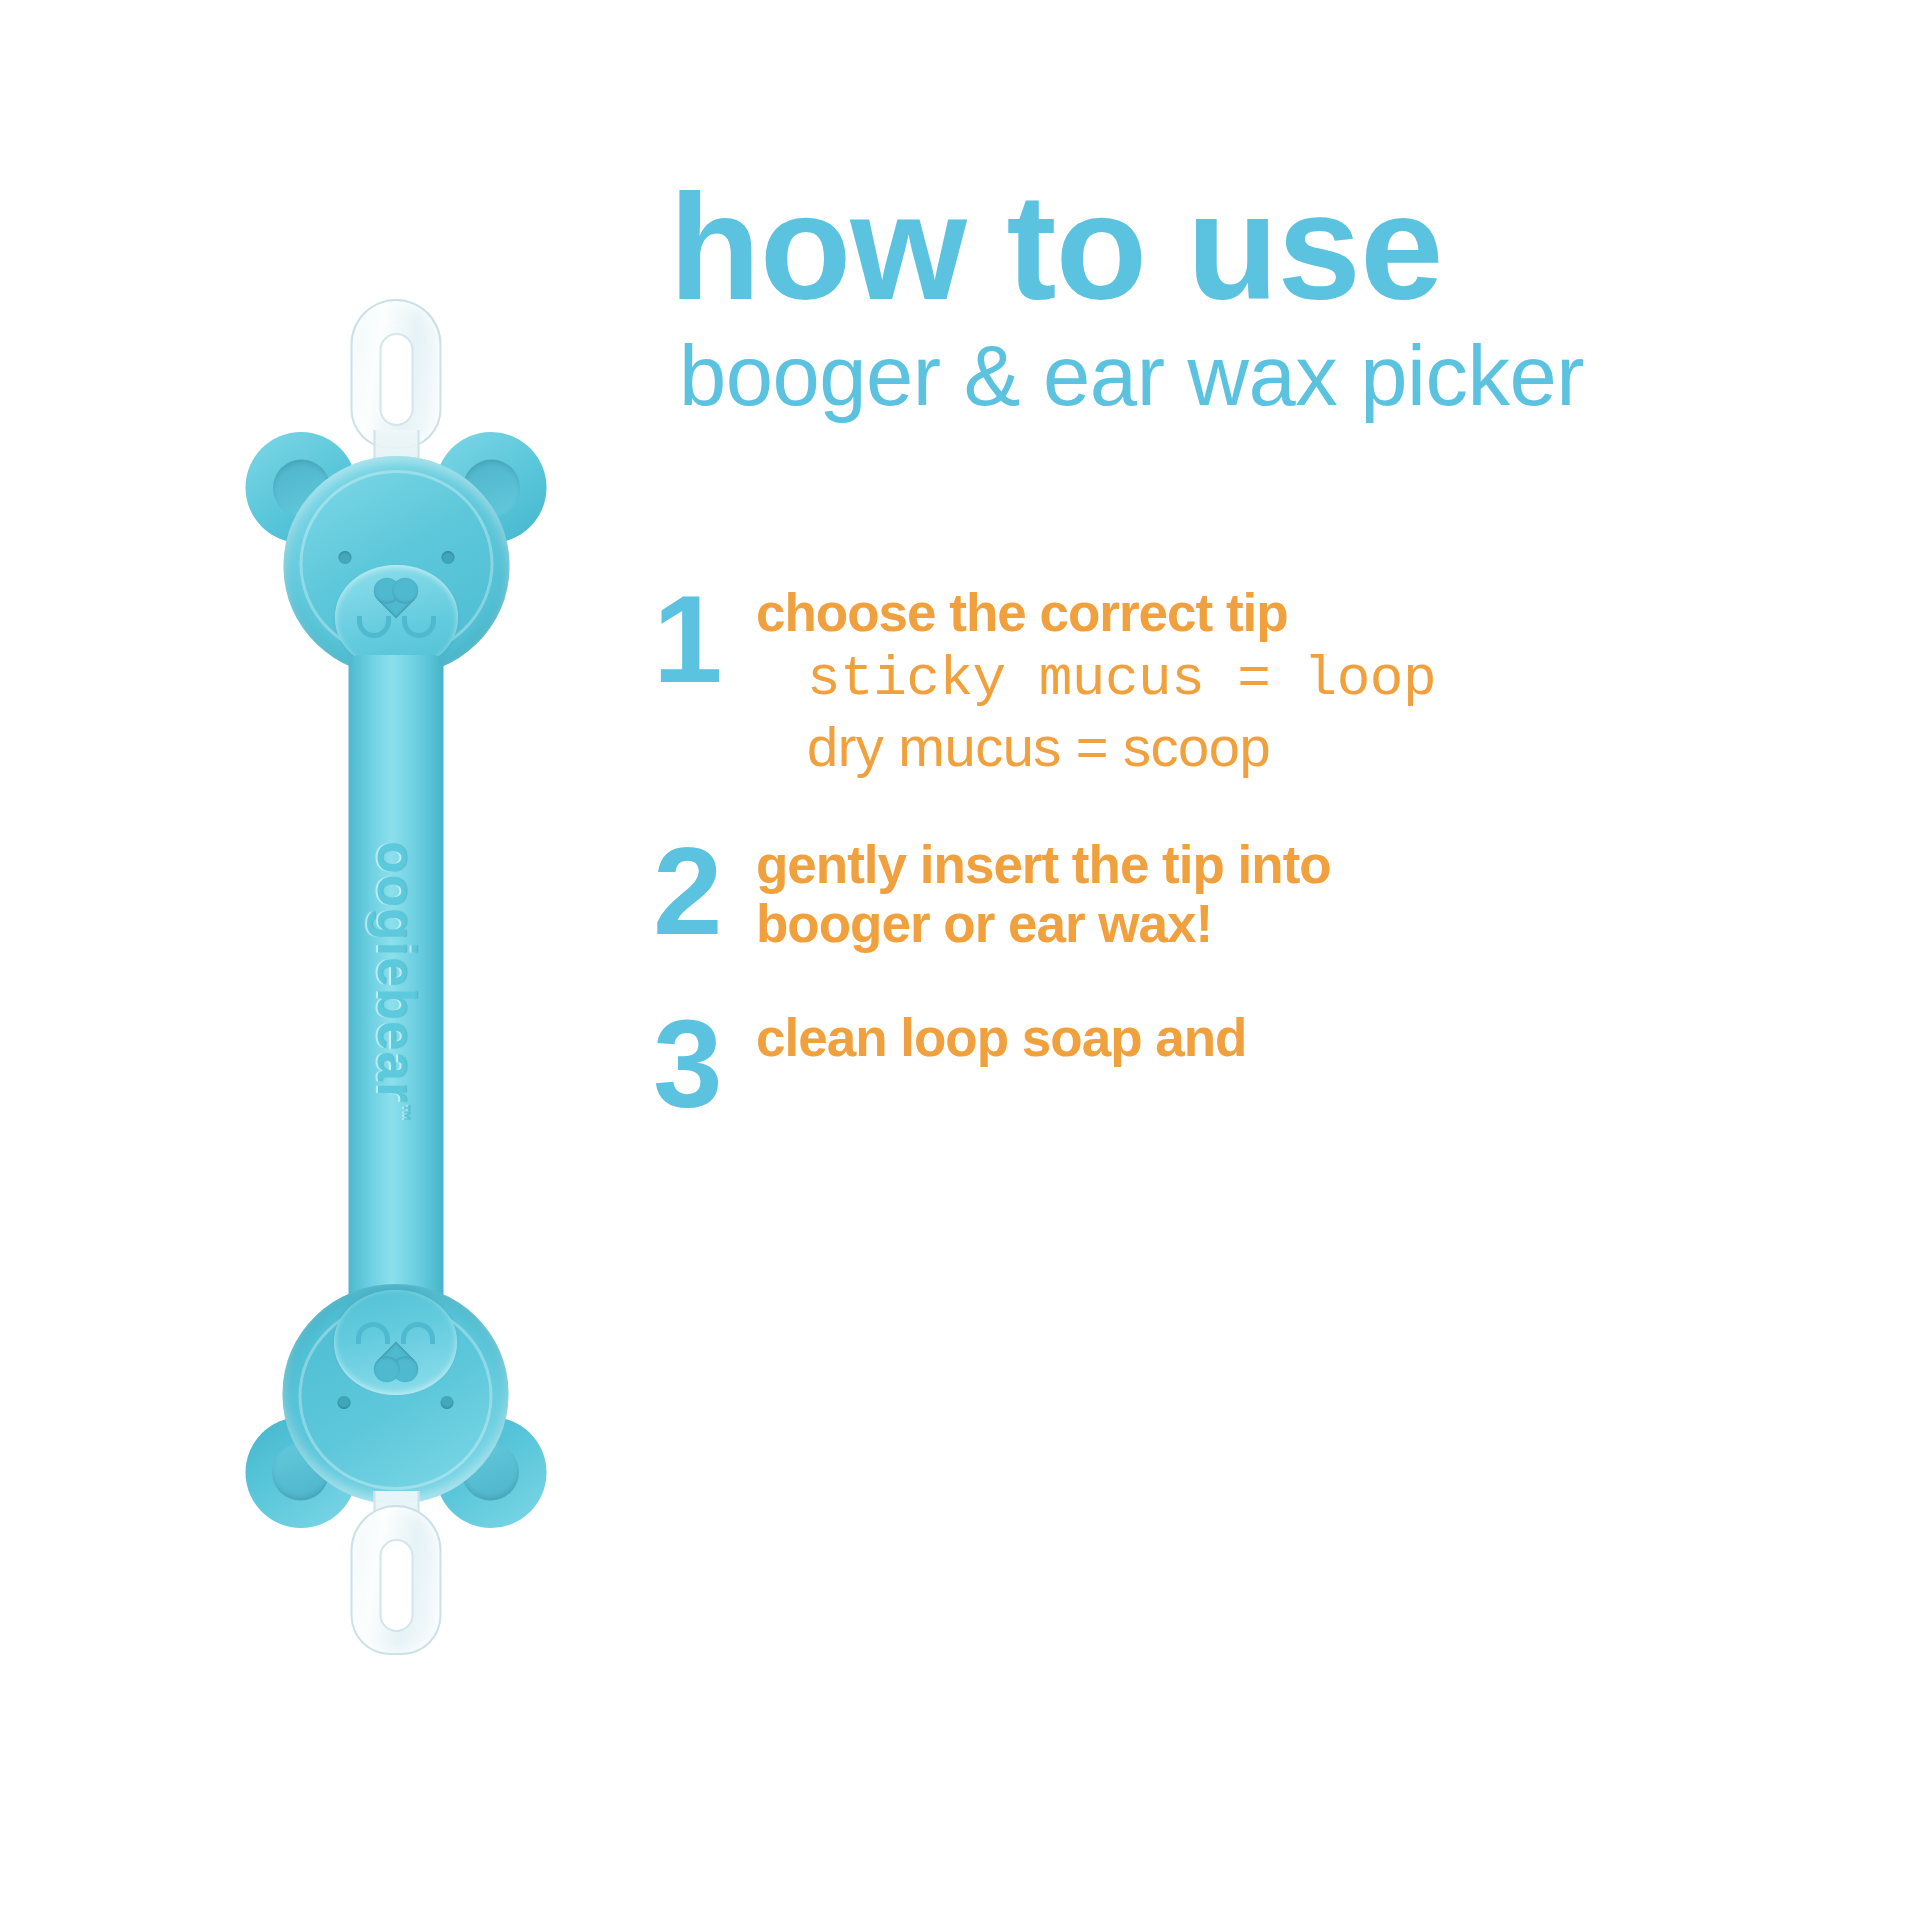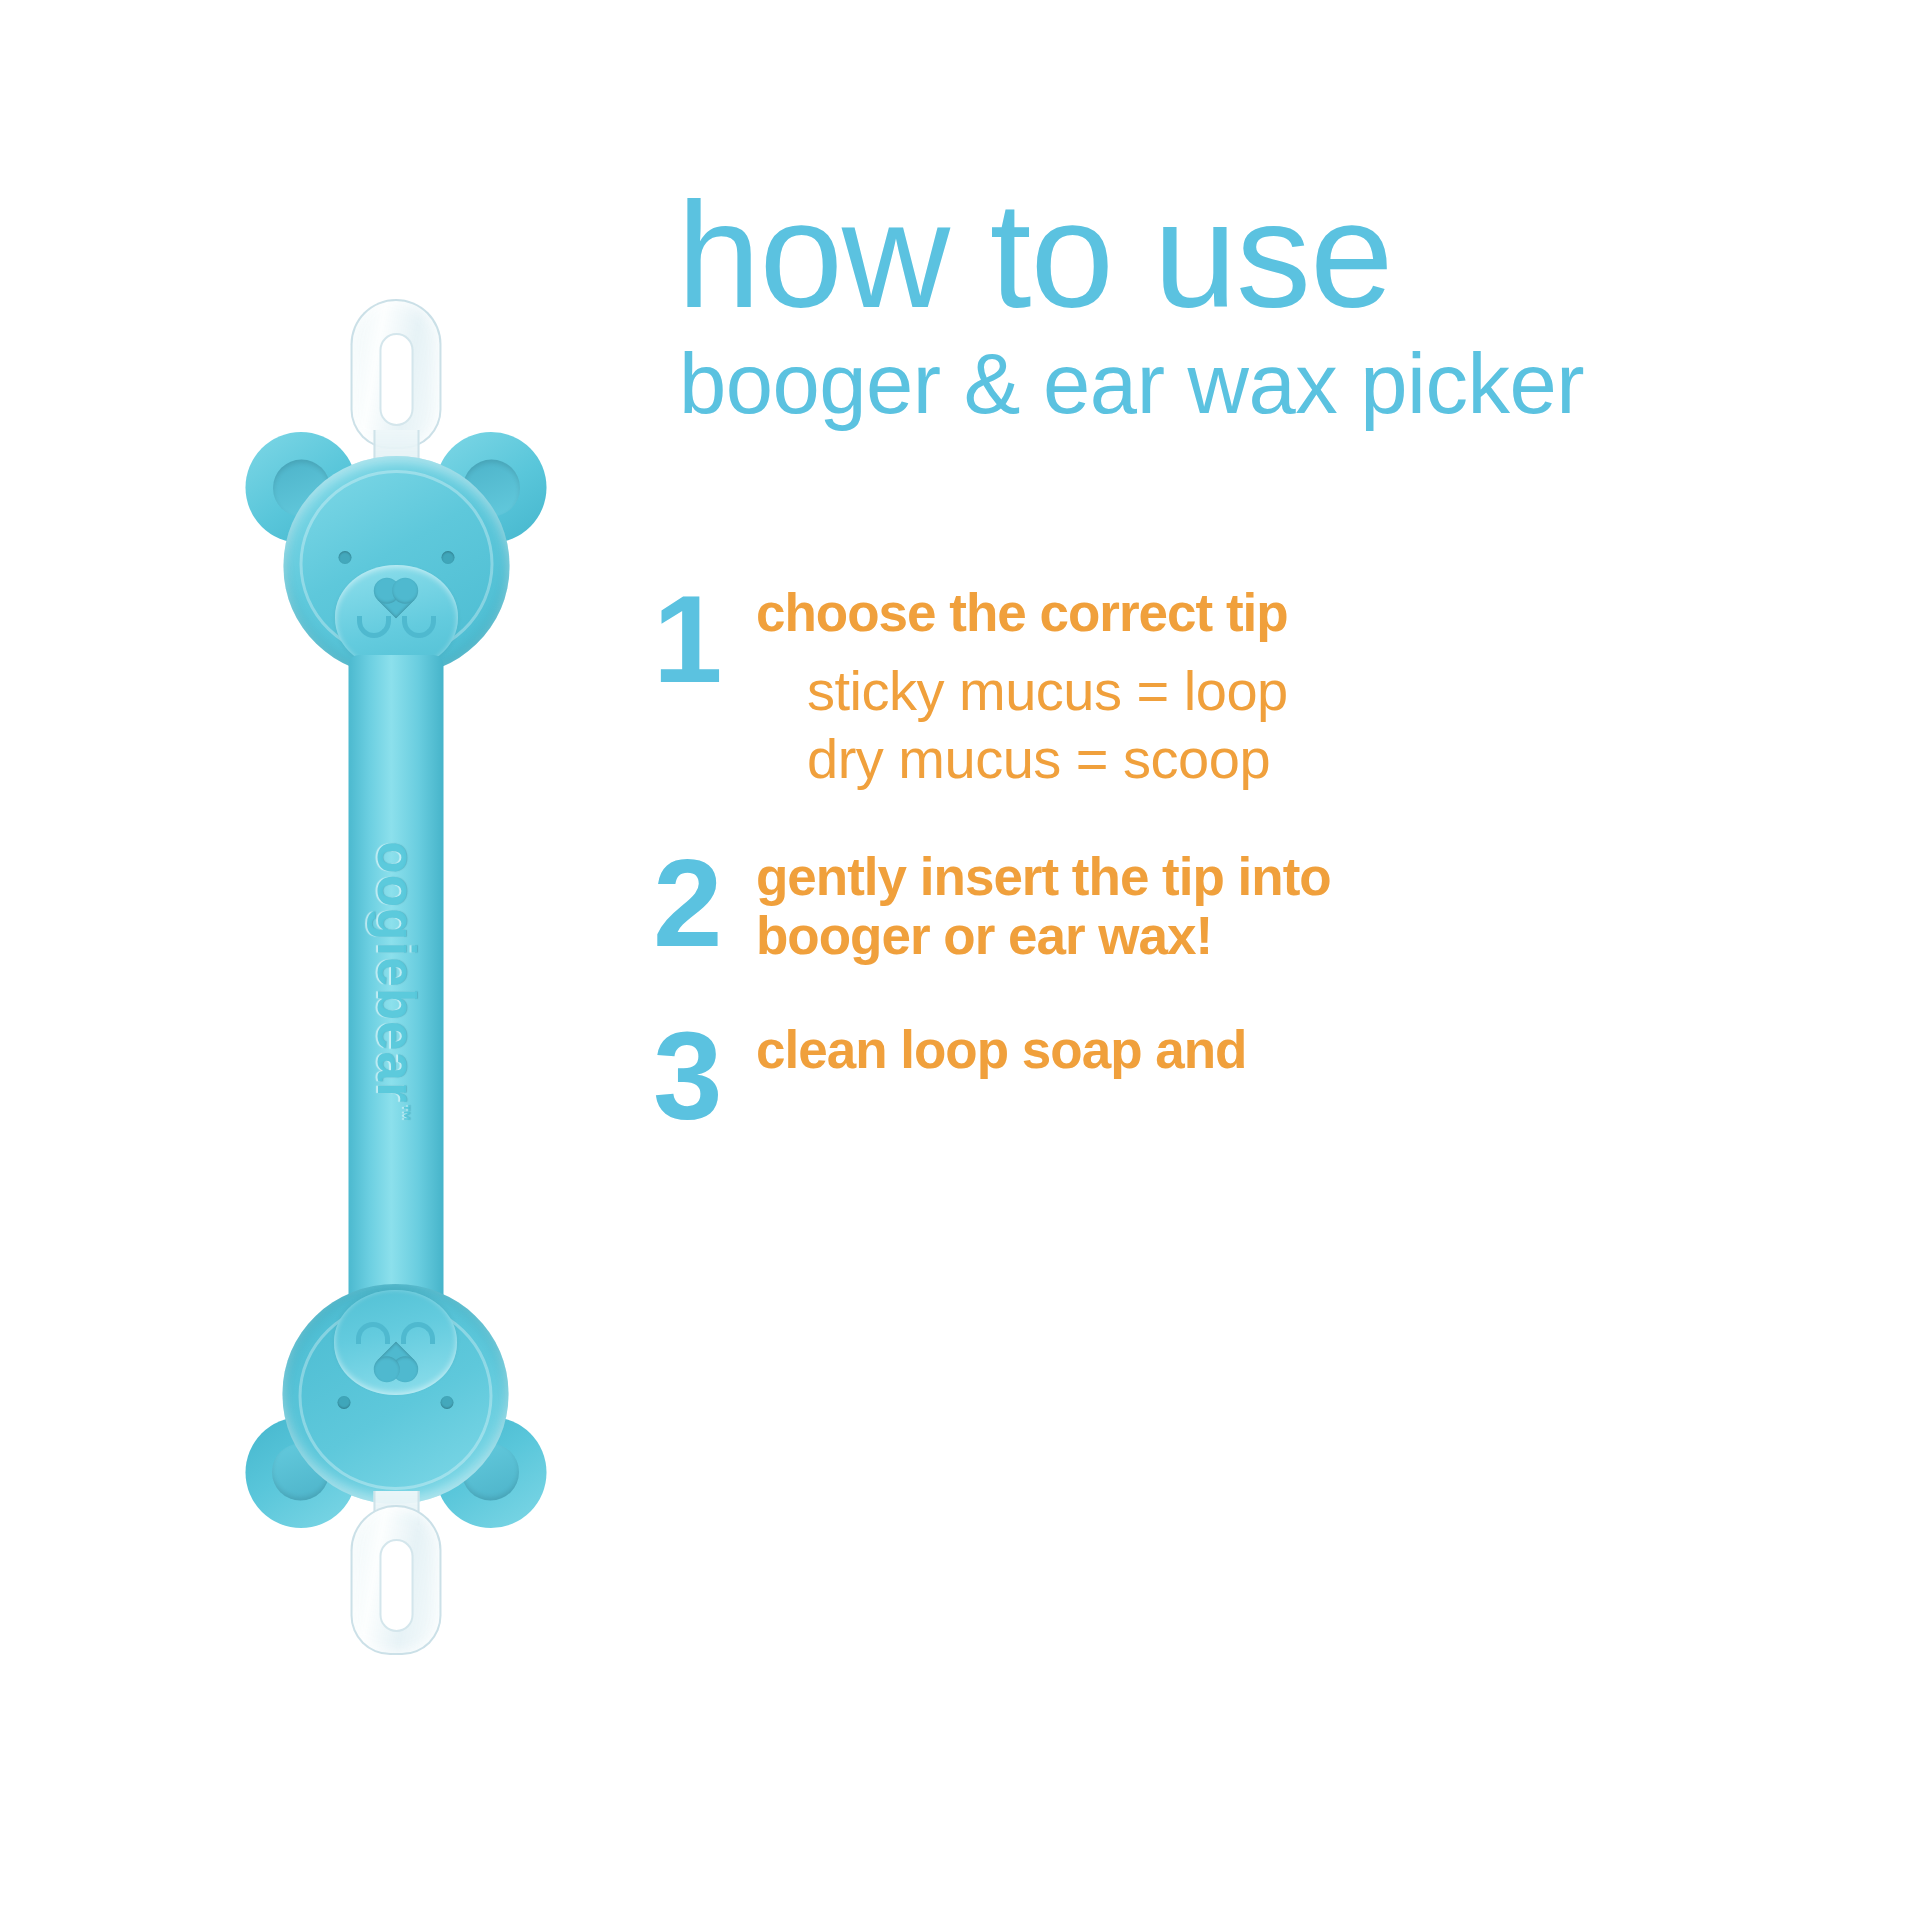--- a/index.html
+++ b/index.html
@@ -237,25 +237,25 @@
     position: absolute;
     left: 653px;
     top: 0;
     width: 1208px;
     height: 1927px;
   }
 
   #header { position: absolute; top: 176px; left: 16px; width: 1188px; }
   .title {
     font-size: 150px;
-    font-weight: 400;
+    font-weight: 700;
     line-height: 0.95;
     letter-spacing: -1px;
     color: #5bc2e0;
-    margin: 8px;
+    margin: 0;
   }
   .subtitle {
     font-size: 85px;
     font-weight: 400;
     line-height: 1.05;
     letter-spacing: -0.5px;
     color: #5bc2e0;
     margin: 12px 0 0 10px;
   }
 
@@ -289,21 +289,21 @@
     color: #f0a03c;
   }
   .step-sub {
     font-size: 56px;
     font-weight: 500;
     line-height: 1.22;
     letter-spacing: -0.5px;
     color: #f0a03c;
     margin-left: 51px;
   }
-  .step-sub.first { margin-top: 14px; }
+  .step-sub.first { margin-top: 2px; font-family: Liberation Mono, monospace; }
 </style>
 </head>
 <body>
 
 <div id="product-figure">
   <div class="prod-stack">
 
     <div class="clear-tip top">
       <div class="clear-outer"></div>
       <div class="clear-inner"></div>

